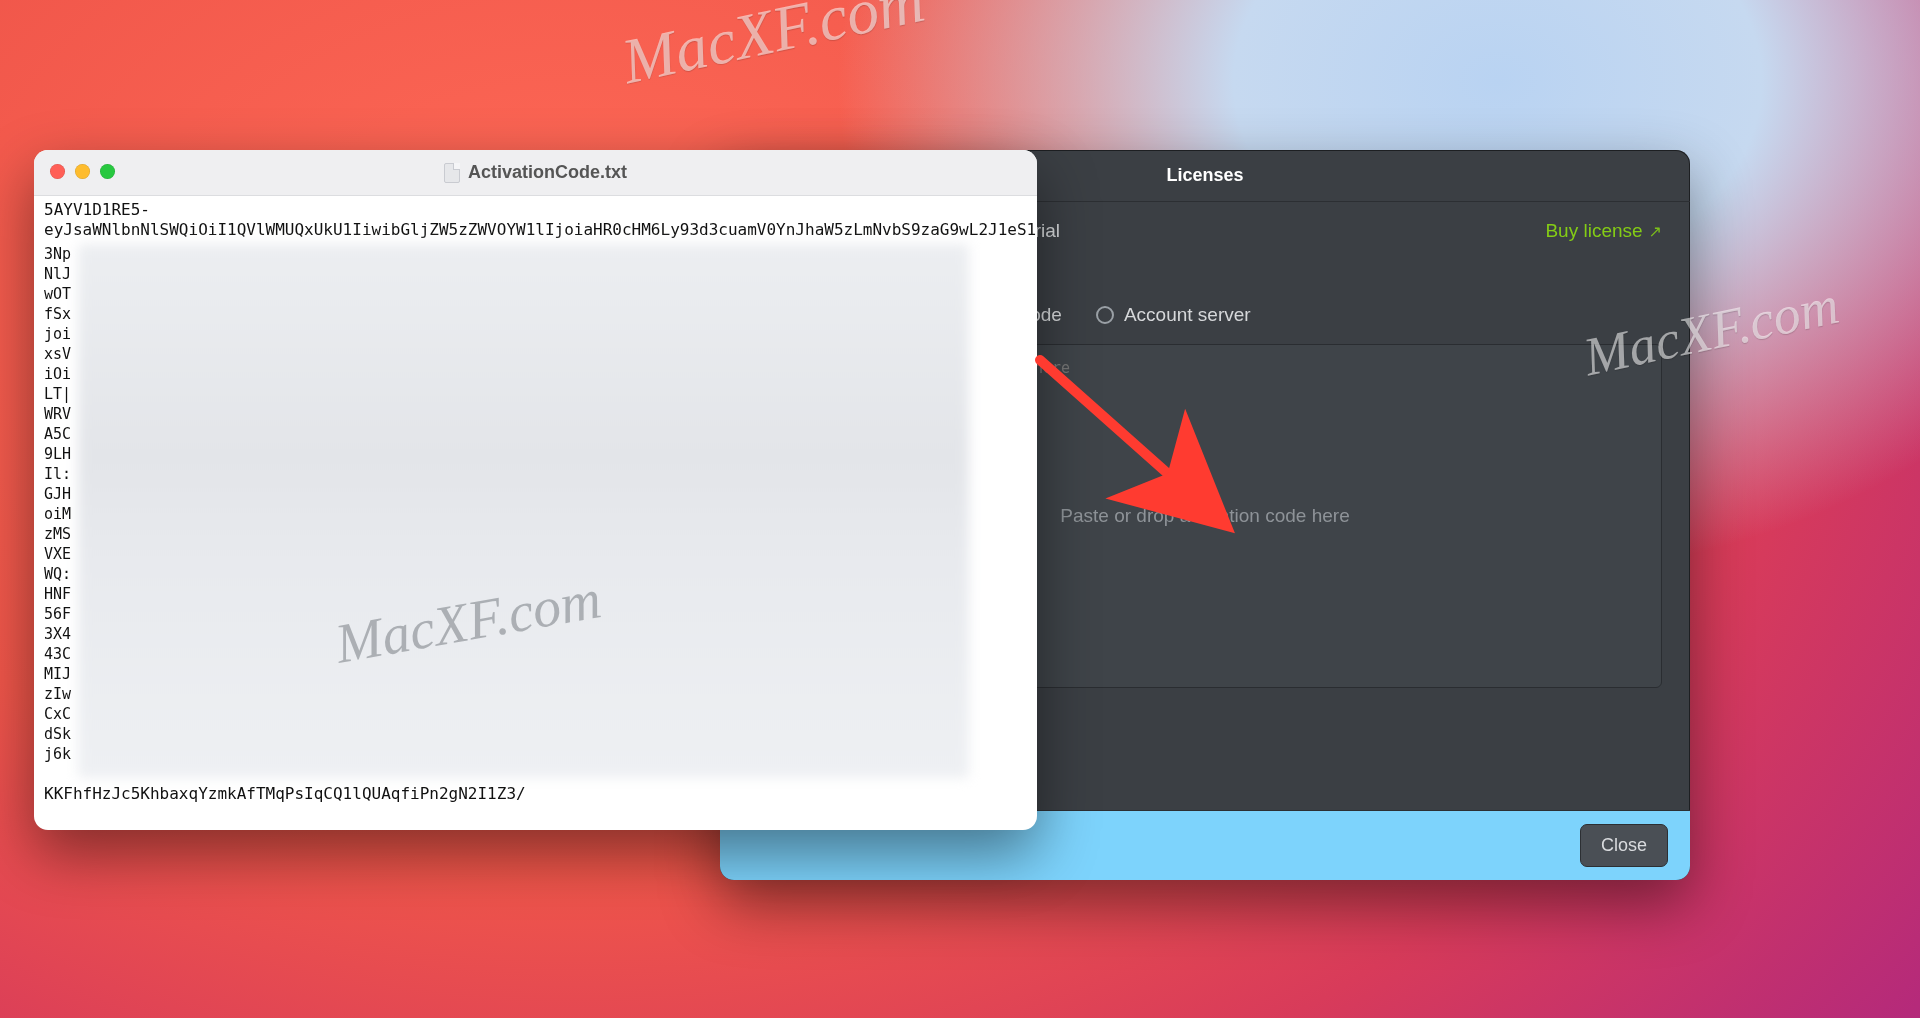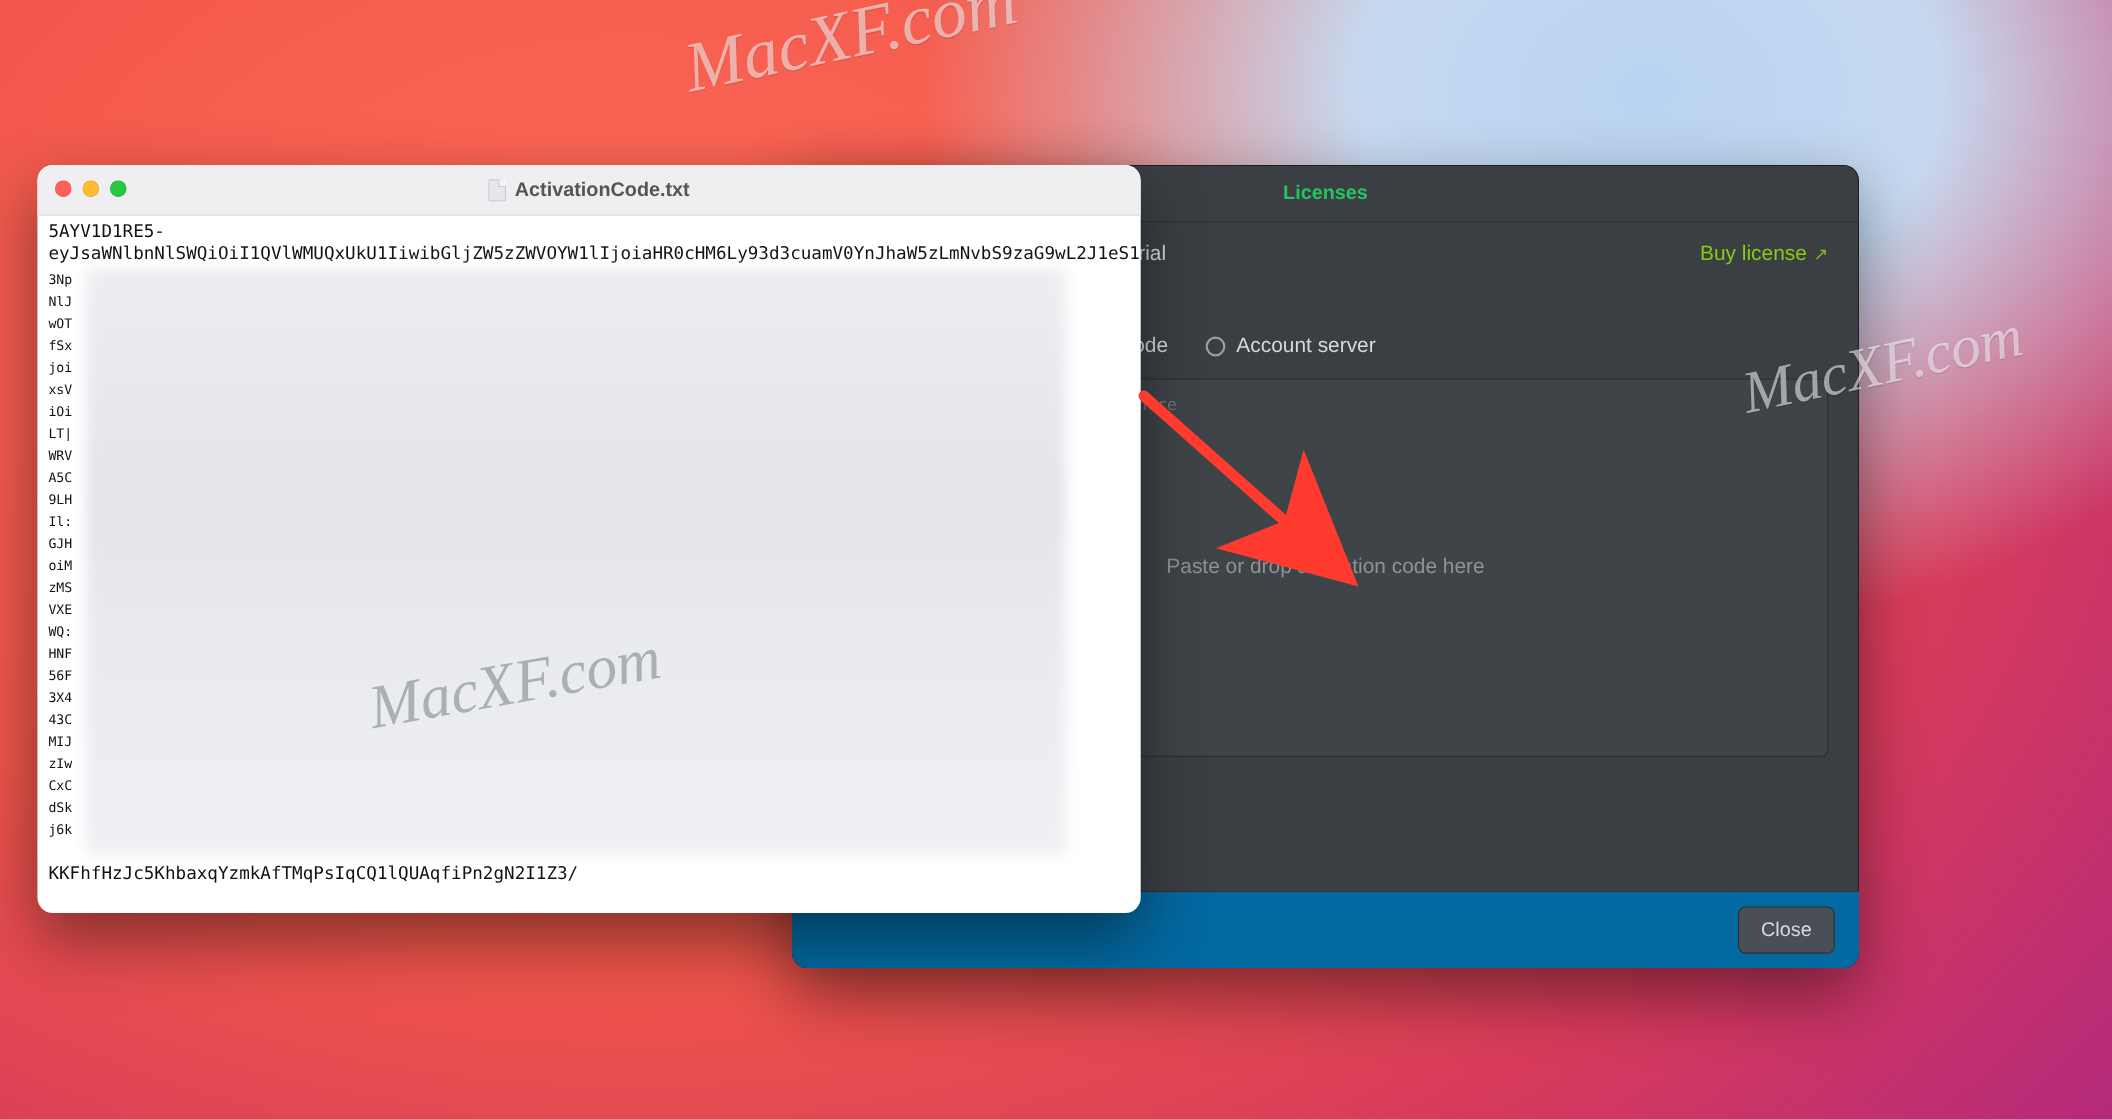--- a/index.html
+++ b/index.html
@@ -44,21 +44,21 @@
   }
   .win-dark .traffic {
     position: absolute; left: 18px; top: 18px;
     display: flex; gap: 10px;
   }
   .tl-dot { width: 15px; height: 15px; border-radius: 50%; }
   .tl-close { background: #6c6f73; }
   .tl-min   { background: #6c6f73; }
   .tl-max   { background: #6c6f73; }
   .win-dark .titlebar .title {
-    color: #22c55e; font-size: 18px; font-weight: 600;
+    color: #ffffff; font-size: 18px; font-weight: 600;
   }
   .win-dark .body { padding: 18px 28px 24px 28px; height: calc(100% - 52px); position: relative; }
   .top-row { display: flex; align-items: center; gap: 28px; }
   .radio {
     display: inline-flex; align-items: center; gap: 10px; cursor: pointer;
     color: #d6d8da; font-size: 19px;
   }
   .radio .rdot {
     width: 18px; height: 18px; border-radius: 50%;
     border: 2px solid #9aa0a6; position: relative; flex: 0 0 18px;
@@ -95,21 +95,21 @@
     padding: 10px 20px; font-size: 18px; cursor: pointer;
   }
   .btn.disabled { color: #8c9095; }
   .activate-highlight {
     border: 4px solid #ff3b30; border-radius: 4px; padding: 4px; display: inline-flex;
   }
   .bottom-bar {
     position: absolute; left: 0; right: 0; bottom: 0;
     height: 70px; border-top: 1px solid #2c2f33;
     display: flex; align-items: center; justify-content: flex-end; padding: 0 22px;
-    background: #0369a1; border-bottom-left-radius: 14px; border-bottom-right-radius: 14px;
+    background: #7dd3fc; border-bottom-left-radius: 14px; border-bottom-right-radius: 14px;
   }
   
   .win-light {
     position: absolute;
     left: 34px; top: 150px;
     width: 1003px; height: 680px;
     background: #ffffff;
     border-radius: 14px;
     box-shadow: 0 24px 60px rgba(0,0,0,.45);
     overflow: hidden;
@@ -130,21 +130,21 @@
   .editor {
     position: relative;
     width: 100%; height: calc(100% - 46px);
     font-family: ui-monospace, Menlo, Consolas, monospace;
     font-size: 16px; line-height: 20px; color: #111;
     white-space: pre; overflow: hidden;
     padding: 6px 10px 8px 10px;
   }
   .left-col, .right-col {
     position: absolute; top: 48px; bottom: 52px;
-    font-family: ui-monospace, Menlo, Consolas, monospace; font-size: 12px; line-height: 20px;
+    font-family: ui-monospace, Menlo, Consolas, monospace; font-size: 15px; line-height: 20px;
   }
   .left-col { left: 10px; }
   .right-col { right: 10px; text-align: right; }
   .blur-rect {
     position: absolute; left: 44px; right: 68px; top: 48px; bottom: 52px;
     background: linear-gradient(180deg, #eceef1 0%, #e3e5e9 40%, #e8eaee 60%, #eef0f3 100%);
     filter: blur(6px);
     border-radius: 4px;
   }
   .editor .topline, .editor .botline { position: absolute; left: 10px; right: 10px; }

